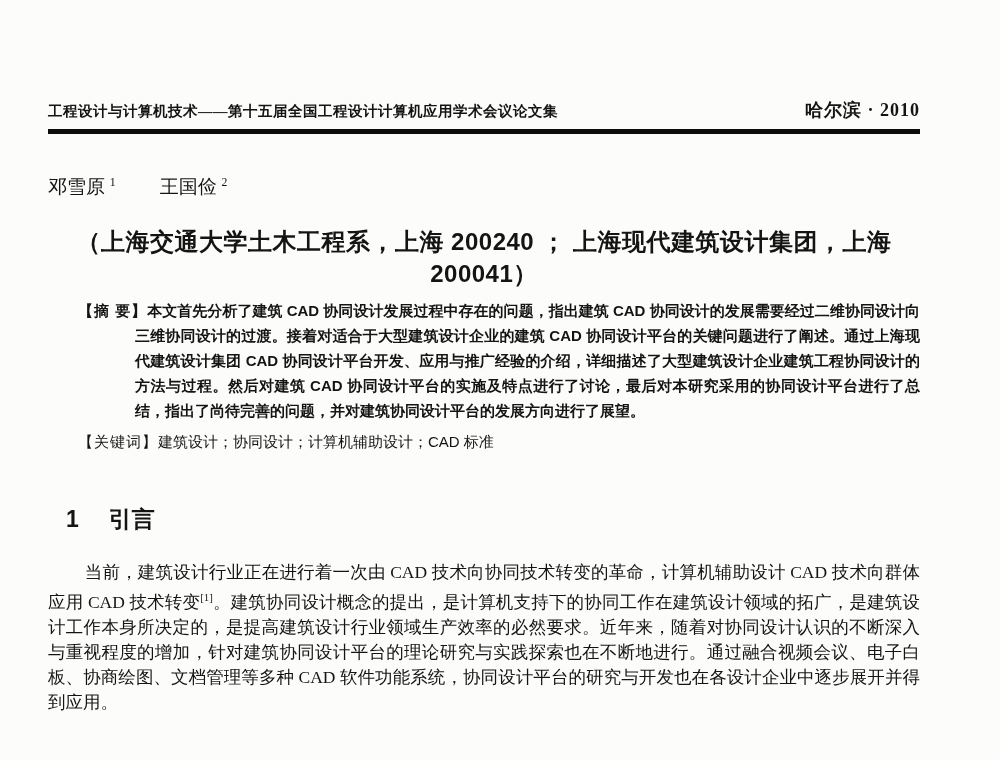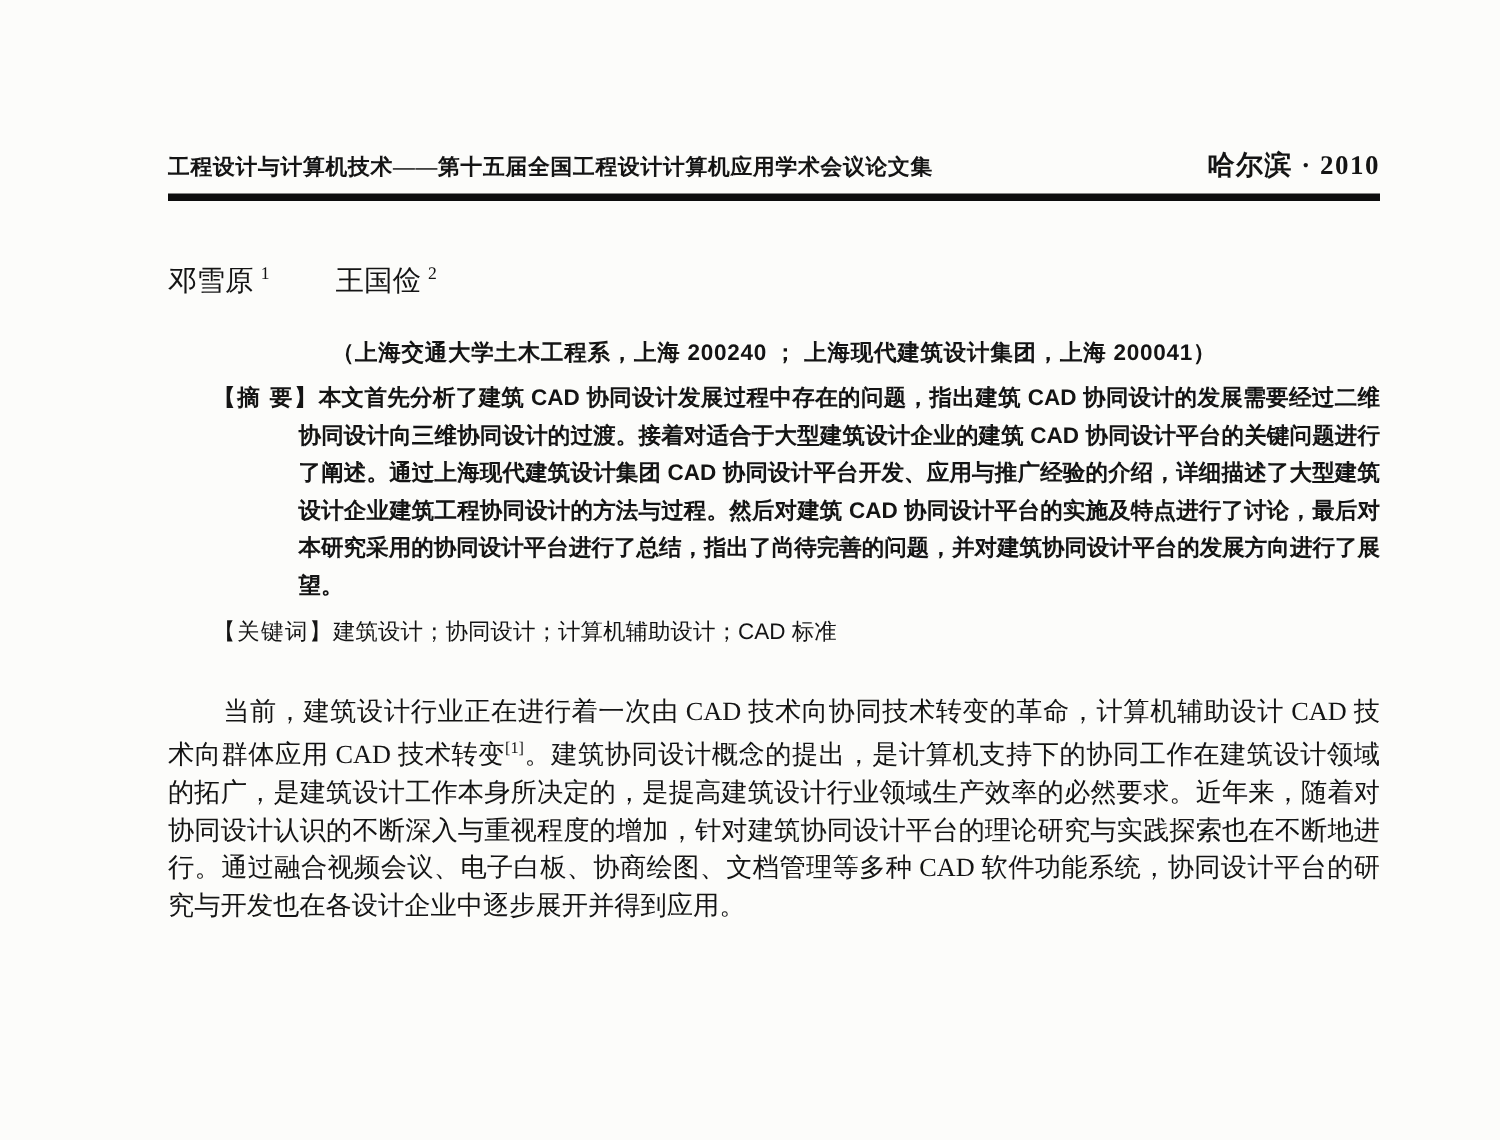--- a/index.html
+++ b/index.html
@@ -3,39 +3,39 @@
 <meta charset="utf-8">
 <style>
   html, body { margin:0; padding:0; }
   body {
     width:1000px; height:760px; overflow:hidden;
     background:#fcfcfa; color:#141414;
     font-family:"Liberation Serif", serif;
   }
   .page {
     box-sizing:border-box; width:1000px; height:540px;
-    padding:98px 80px 0 112px;
+    padding:98px 80px 0 48px;
   }
   .header {
     display:flex; justify-content:space-between; align-items:baseline;
     font-weight:bold;
   }
   .header-left { font-size:14.5px; letter-spacing:0.5px; }
   .header-right { font-size:18px; letter-spacing:1px; }
   .rule { height:5px; background:#0d0d0d; margin-top:7px; }
   .title {
     font-family:"Liberation Sans", sans-serif;
     font-size:37px; font-weight:bold; text-align:center;
     letter-spacing:3px; margin:38px 0 0; line-height:1.2;
   }
   .authors { text-align:left; margin-top:40px; font-size:19px; }
   .author + .author { margin-left:44px; }
   sup { font-size:62%; }
   .affiliation {
-    text-align:center; margin-top:26px; font-size:15px; font-weight:bold;
+    text-align:center; margin-top:26px; font-size:24px; font-weight:bold;
     font-family:"Liberation Sans", sans-serif; letter-spacing:0.5px;
   }
   .abstract {
     margin:8px 0 0; padding-left:87px; text-indent:-57px;
     font-family:"Liberation Sans", sans-serif; font-weight:bold;
     font-size:15px; line-height:25px; text-align:justify;
   }
   .ab-label { letter-spacing:1px; }
   .keywords {
     margin:6px 0 0; padding-left:30px;
@@ -72,16 +72,19 @@
   <div class="affiliation">（上海交通大学土木工程系，上海 200240 ； 上海现代建筑设计集团，上海 200041）</div>
 
   <div class="abstract">
     <span class="ab-label">【摘 要】</span><span>本文首先分析了建筑 CAD 协同设计发展过程中存在的问题，指出建筑 CAD 协同设计的发展需要经过二维协同设计向三维协同设计的过渡。接着对适合于大型建筑设计企业的建筑 CAD 协同设计平台的关键问题进行了阐述。通过上海现代建筑设计集团 CAD 协同设计平台开发、应用与推广经验的介绍，详细描述了大型建筑设计企业建筑工程协同设计的方法与过程。然后对建筑 CAD 协同设计平台的实施及特点进行了讨论，最后对本研究采用的协同设计平台进行了总结，指出了尚待完善的问题，并对建筑协同设计平台的发展方向进行了展望。</span>
   </div>
 
   <div class="keywords">
     <span class="ab-label">【关键词】</span><span>建筑设计；协同设计；计算机辅助设计；CAD 标准</span>
   </div>
 
+  <h2 class="section">
+    <span class="sec-num">1</span><span class="sec-title">引言</span>
+  </h2>
 
   <p class="body-text"><span>当前，建筑设计行业正在进行着一次由 CAD 技术向协同技术转变的革命，计算机辅助设计 CAD 技术向群体应用 CAD 技术转变</span><sup>[1]</sup><span>。建筑协同设计概念的提出，是计算机支持下的协同工作在建筑设计领域的拓广，是建筑设计工作本身所决定的，是提高建筑设计行业领域生产效率的必然要求。近年来，随着对协同设计认识的不断深入与重视程度的增加，针对建筑协同设计平台的理论研究与实践探索也在不断地进行。通过融合视频会议、电子白板、协商绘图、文档管理等多种 CAD 软件功能系统，</span><span>协同设计平台的研究与开发也在各设计企业中逐步展开并得到应用。</span></p>
 
 </div>
 
 </body></html>

